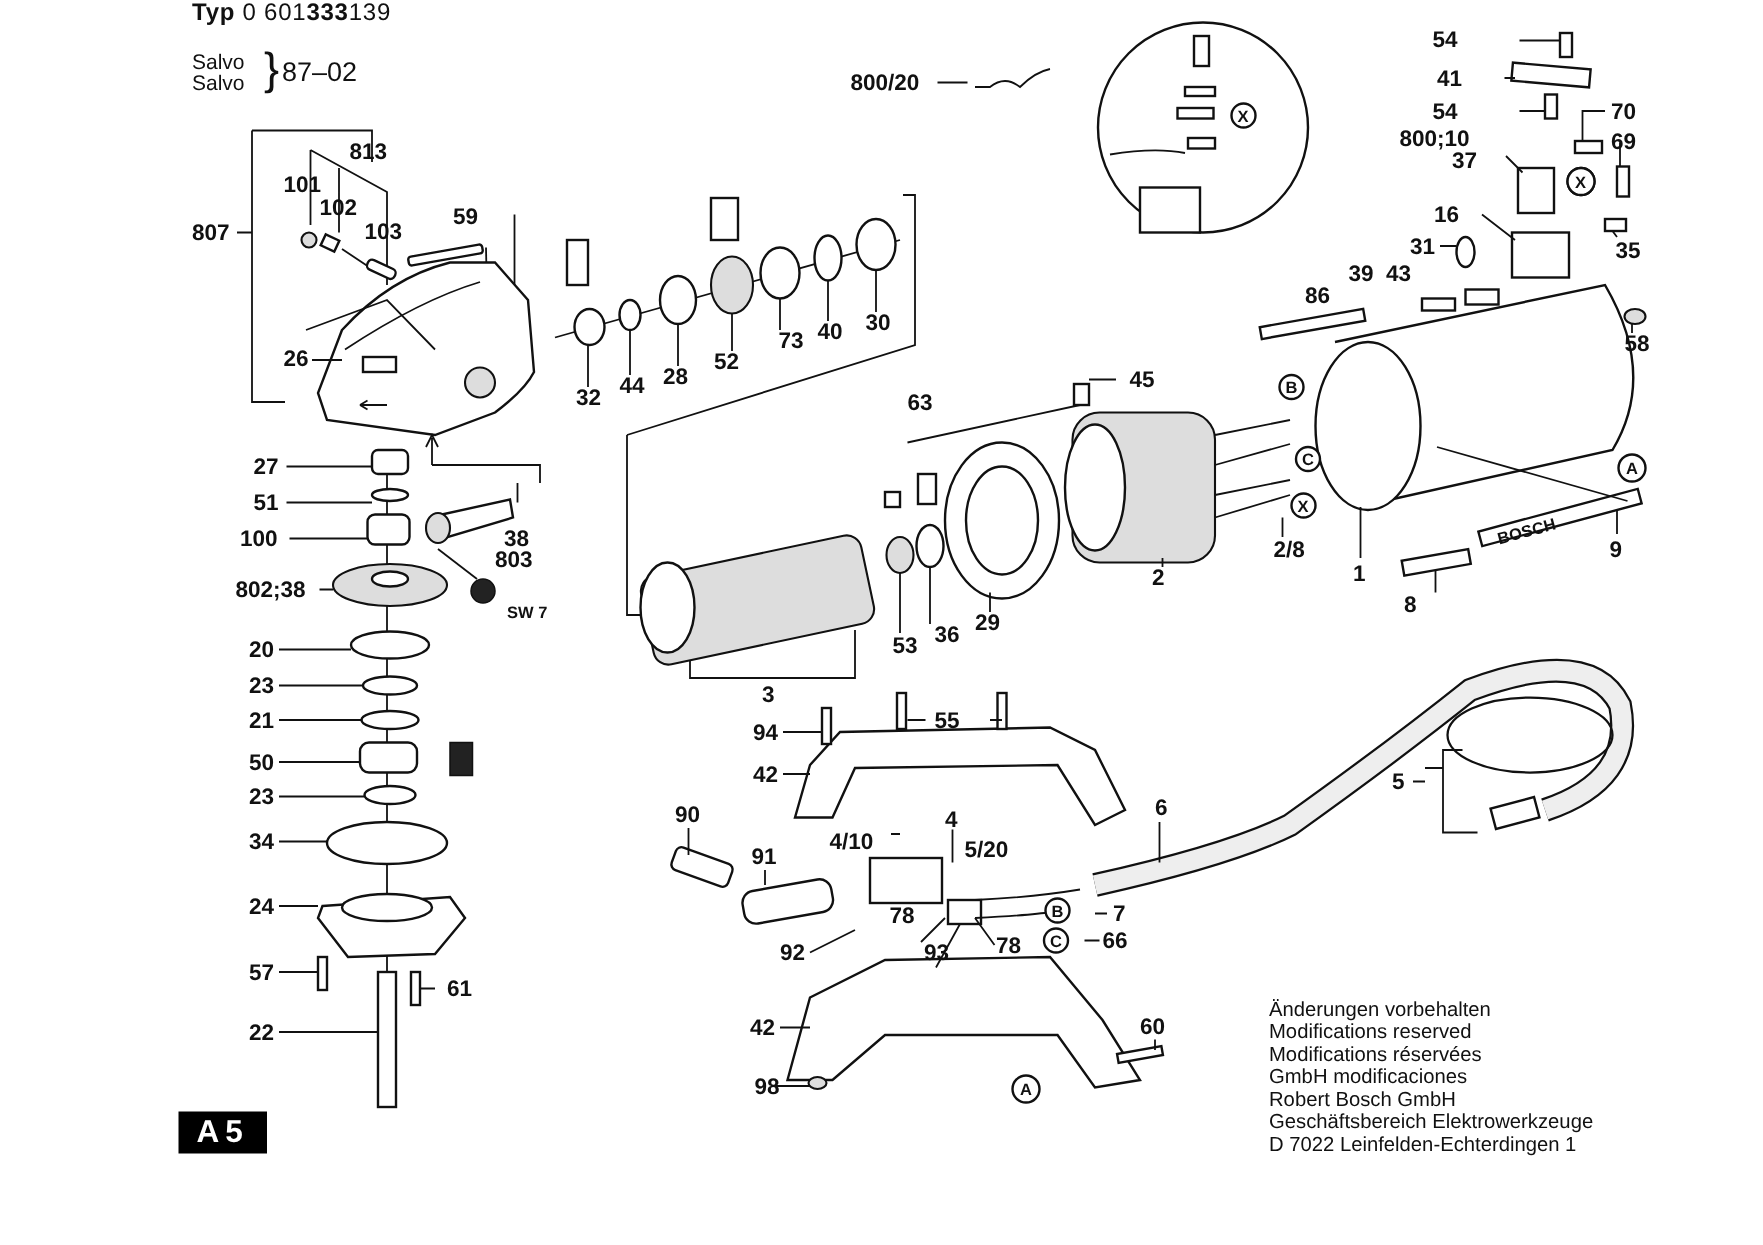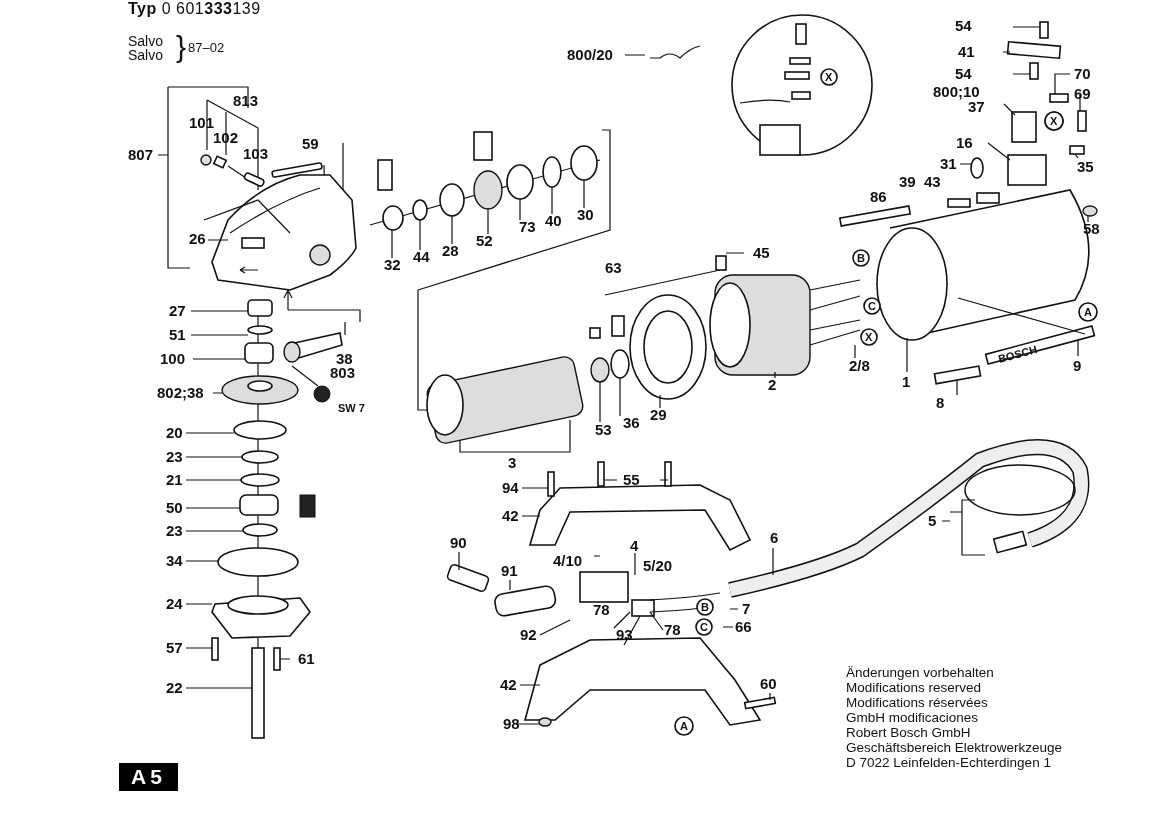--- a/index.html
+++ b/index.html
@@ -4,24 +4,24 @@
 <style>
   html,body{margin:0;padding:0;background:#ffffff;}
   body{width:1175px;height:830px;position:relative;overflow:hidden;font-family:"Liberation Sans",sans-serif;color:#111;}
   #diagram{position:absolute;left:0;top:0;}
   .hdr-typ{position:absolute;left:128px;top:0px;font-size:16px;font-weight:bold;letter-spacing:0.5px;}
   .hdr-typ .n1{font-weight:normal;}
   .hdr-typ .n2{font-weight:bold;}
   .hdr-typ .n3{font-weight:normal;}
   .stand{position:absolute;left:128px;top:34px;font-size:14px;line-height:14px;}
   .stand .brace{position:absolute;left:48px;top:-2px;font-size:30px;line-height:30px;font-weight:normal;}
-  .stand .date{position:absolute;left:60px;top:7px;font-size:13px;white-space:nowrap;}
+  .stand .date{position:absolute;left:60px;top:7px;font-size:18px;white-space:nowrap;}
   .notes{position:absolute;left:846px;top:665px;font-size:13.5px;line-height:15px;white-space:nowrap;}
   .notes .b{font-weight:normal;}
-  .badge{position:absolute;left:119px;top:741px;width:59px;height:28px;background:#000;color:#fff;font-weight:bold;font-size:21px;text-align:center;line-height:28px;letter-spacing:4px;margin-top:22px;}
+  .badge{position:absolute;left:119px;top:741px;width:59px;height:28px;background:#000;color:#fff;font-weight:bold;font-size:21px;text-align:center;line-height:28px;letter-spacing:4px;}
   text.lbl{font-family:"Liberation Sans",sans-serif;font-weight:bold;font-size:15px;fill:#111;}
   text.small{font-family:"Liberation Sans",sans-serif;font-weight:bold;font-size:11px;fill:#111;}
   .ln{stroke:#111;stroke-width:1.2;fill:none;}
   .part{stroke:#111;stroke-width:1.6;fill:#fff;}
   .partd{stroke:#111;stroke-width:1.4;fill:#ddd;}
   .dark{fill:#222;stroke:#111;}
 </style>
 </head>
 <body>
 

